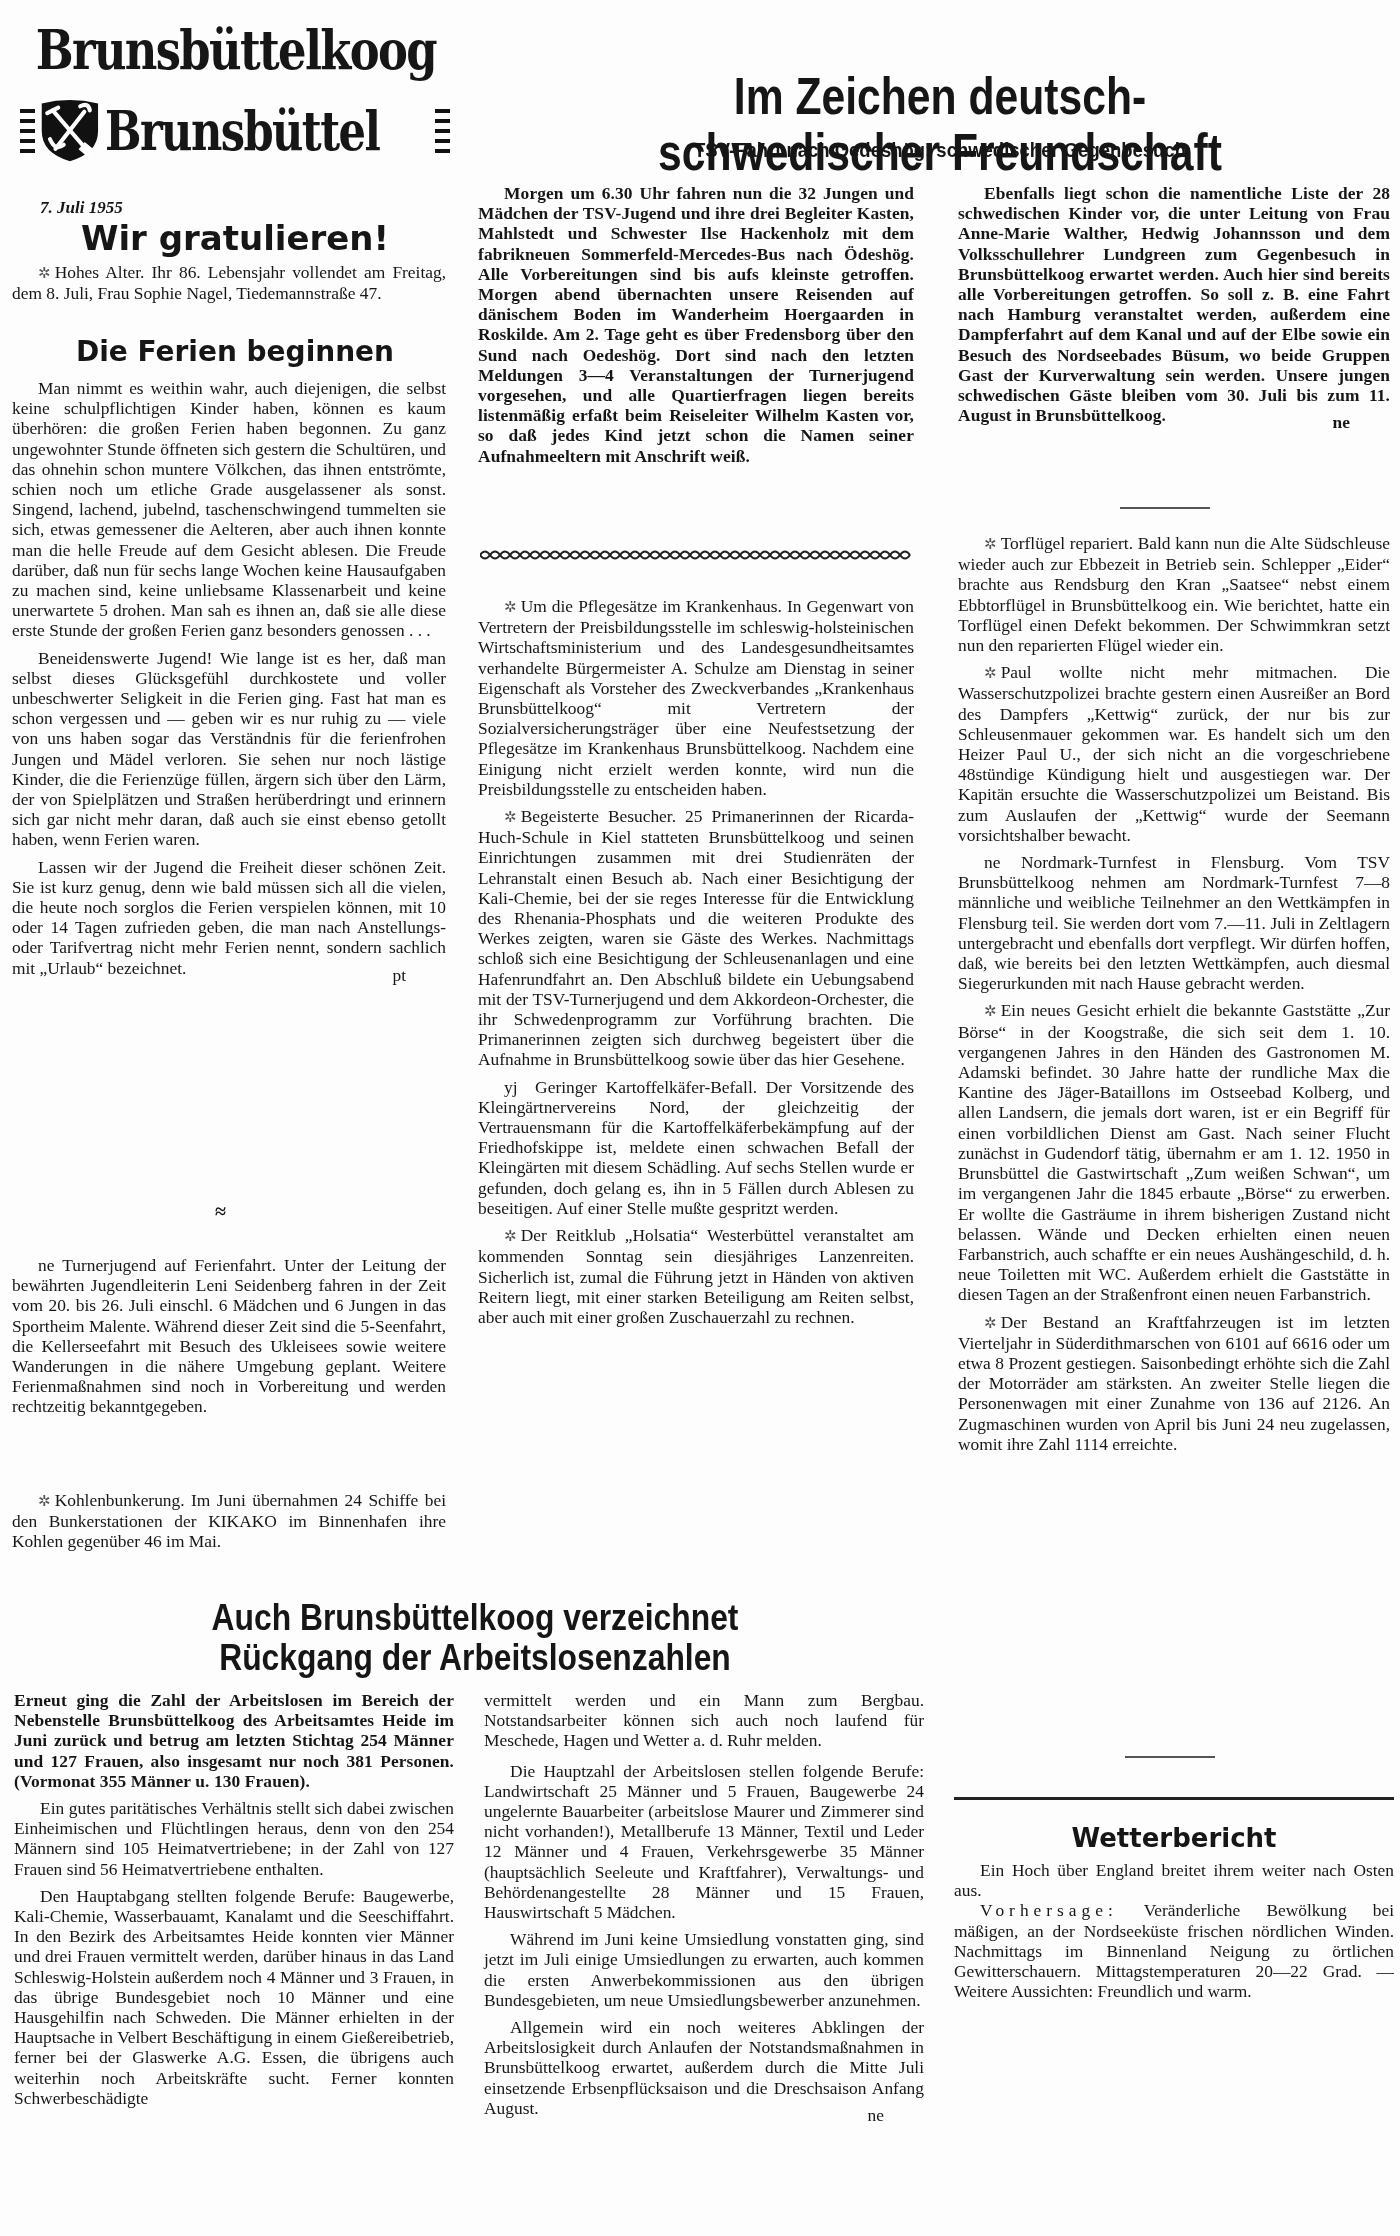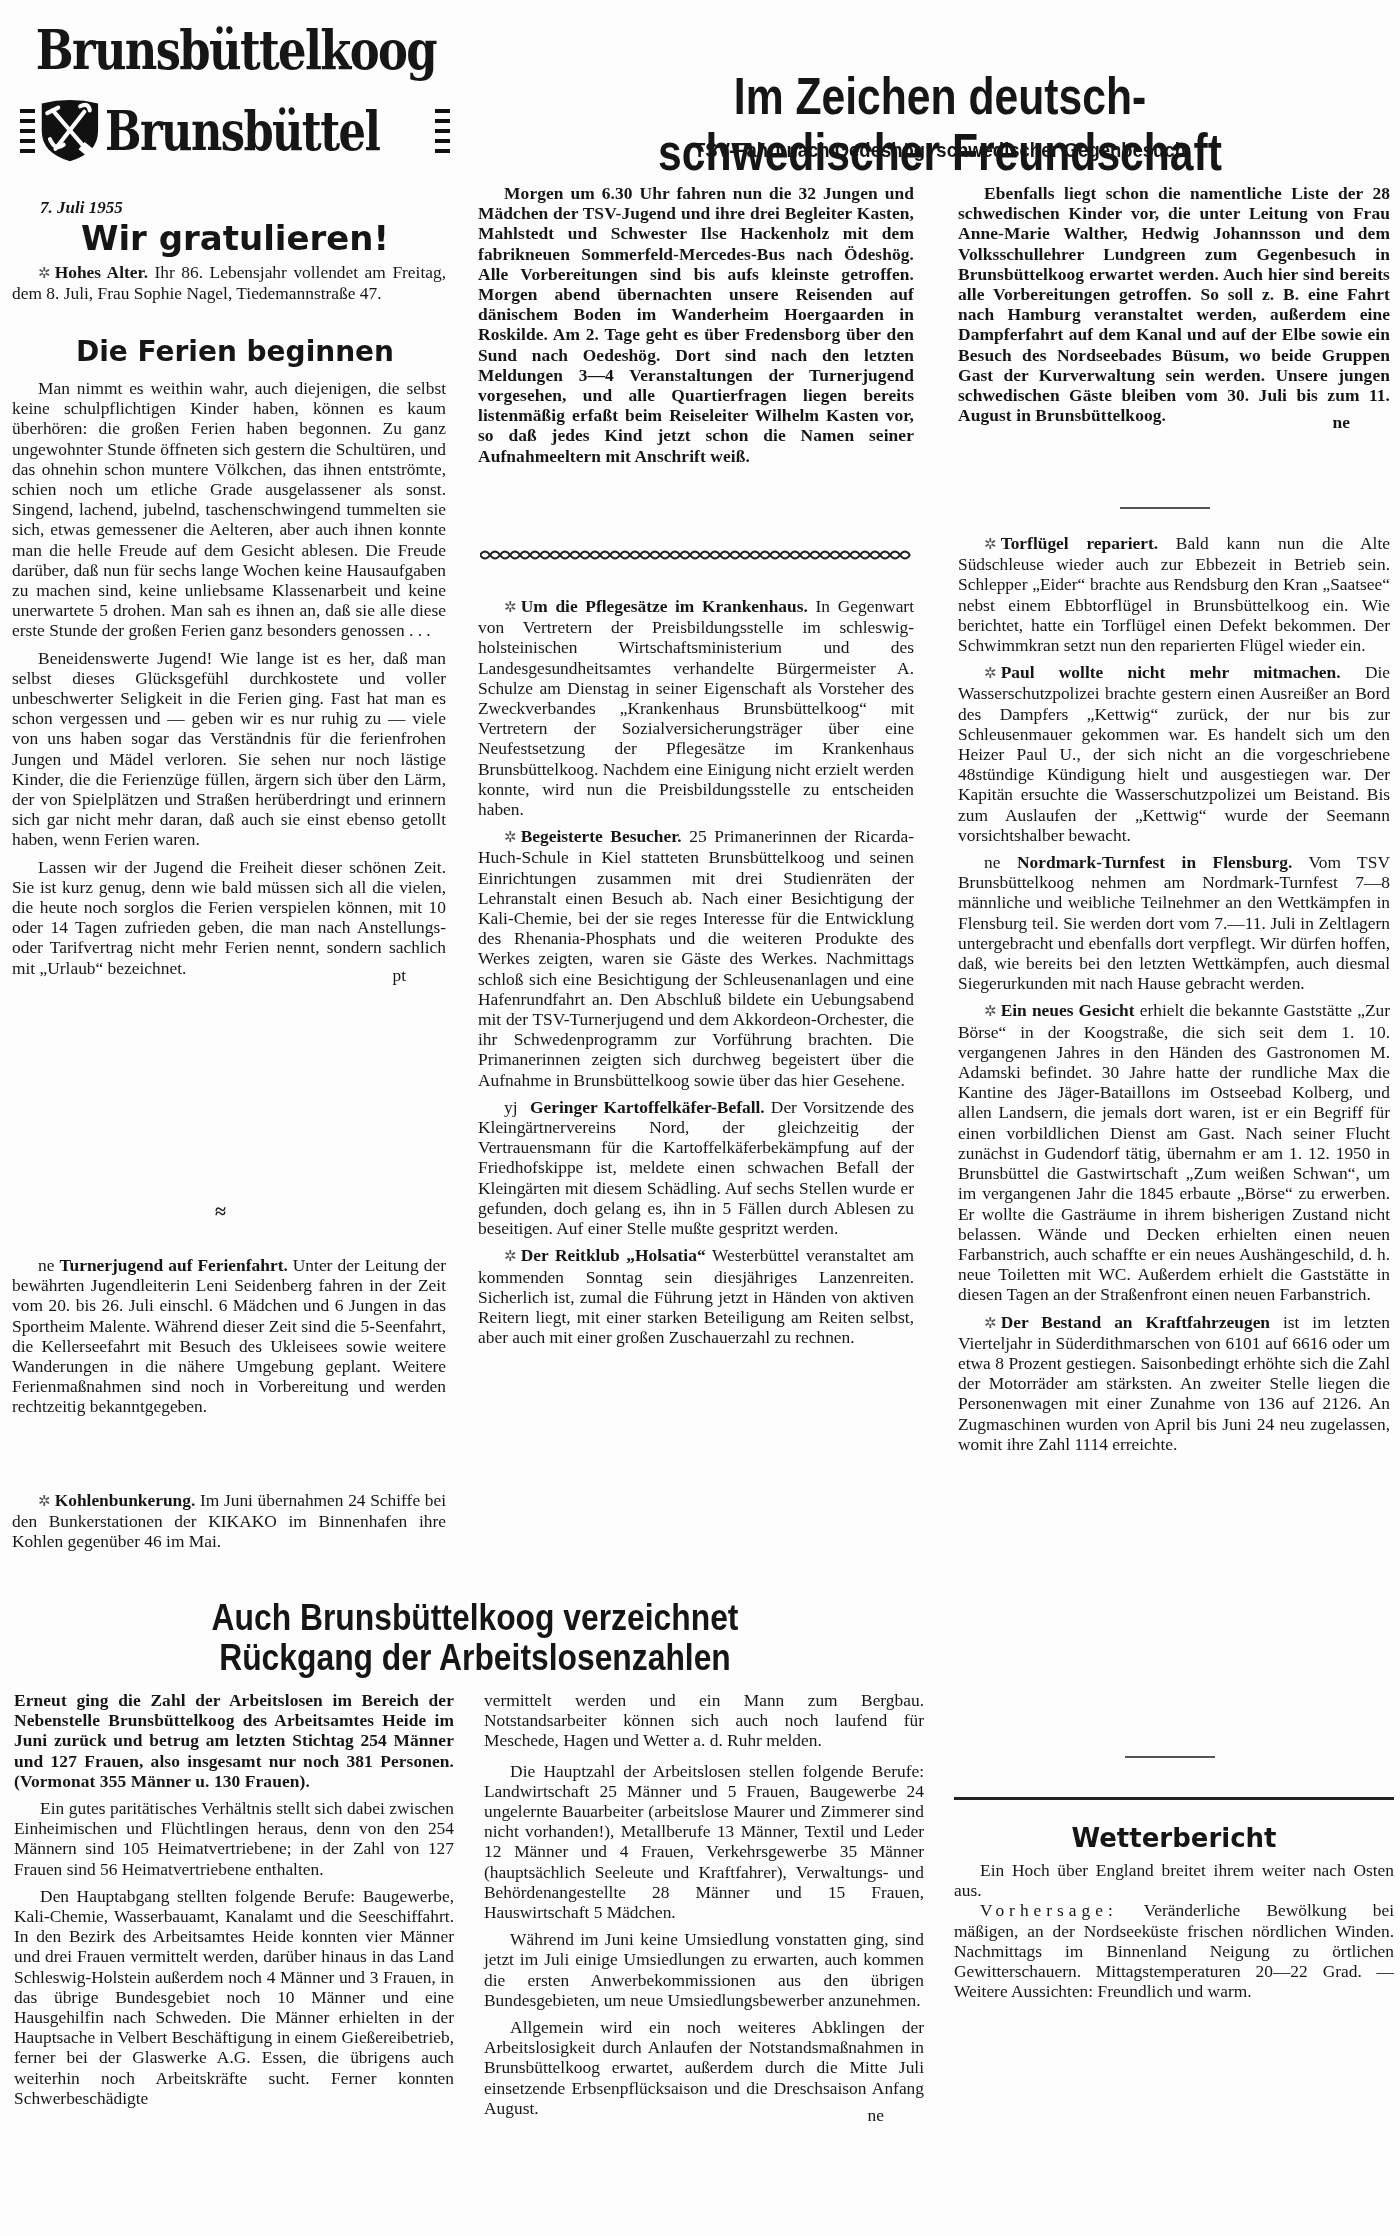--- a/index.html
+++ b/index.html
@@ -4,21 +4,21 @@
 <style>
   * { box-sizing: border-box; margin: 0; padding: 0; }
   html, body { width: 1400px; height: 2236px; background: #fdfdfd; overflow: hidden; }
   body { position: relative; color: #161616; font-family: "Liberation Serif", "DejaVu Serif", serif; }
 
   .abs { position: absolute; }
   .col-text { font-size: 17.4px; line-height: 20.2px; text-align: justify; hyphens: manual; }
   .col-text p { text-indent: 1.5em; margin-bottom: 7px; }
   .col-text p.noind { text-indent: 0; }
   .bold-text { font-weight: bold; letter-spacing: 0.1px; }
-  .hl { font-weight: bold; }
+  .hl { font-weight: normal; }
   .sig { display: block; text-align: right; padding-right: 40px; margin-top: -20px; }
   .star { font-size: 15px; color: #555; margin-right: 4px; }
   .sans-head { font-family: "DejaVu Sans", "Liberation Sans", sans-serif; font-weight: bold; text-align: center; }
   .cond-head { font-family: "Liberation Sans", "DejaVu Sans", sans-serif; font-weight: bold; text-align: center; transform-origin: center top; }
 
   
   .mast { left: 20px; top: 18px; width: 430px; height: 175px; }
   .mast-line1 { font-family: "DejaVu Serif", serif; font-weight: bold; font-size: 54px; letter-spacing: -2px; text-align: center; line-height: 64px; transform: scaleX(0.83); transform-origin: left top; white-space: nowrap; width: 520px; }
   .mast-row2 { display: flex; align-items: center; margin-top: 4px; height: 90px; }
   .ribbon { width: 22px; height: 44px; display: flex; flex-direction: column; justify-content: space-between; }

